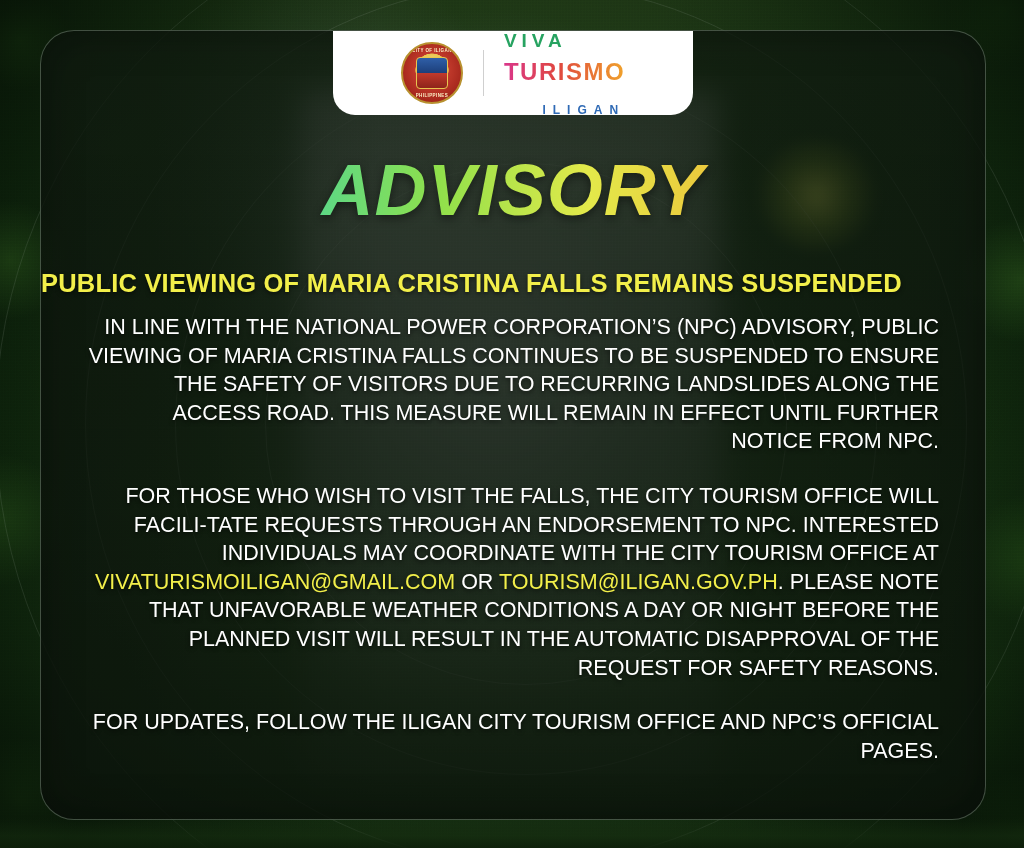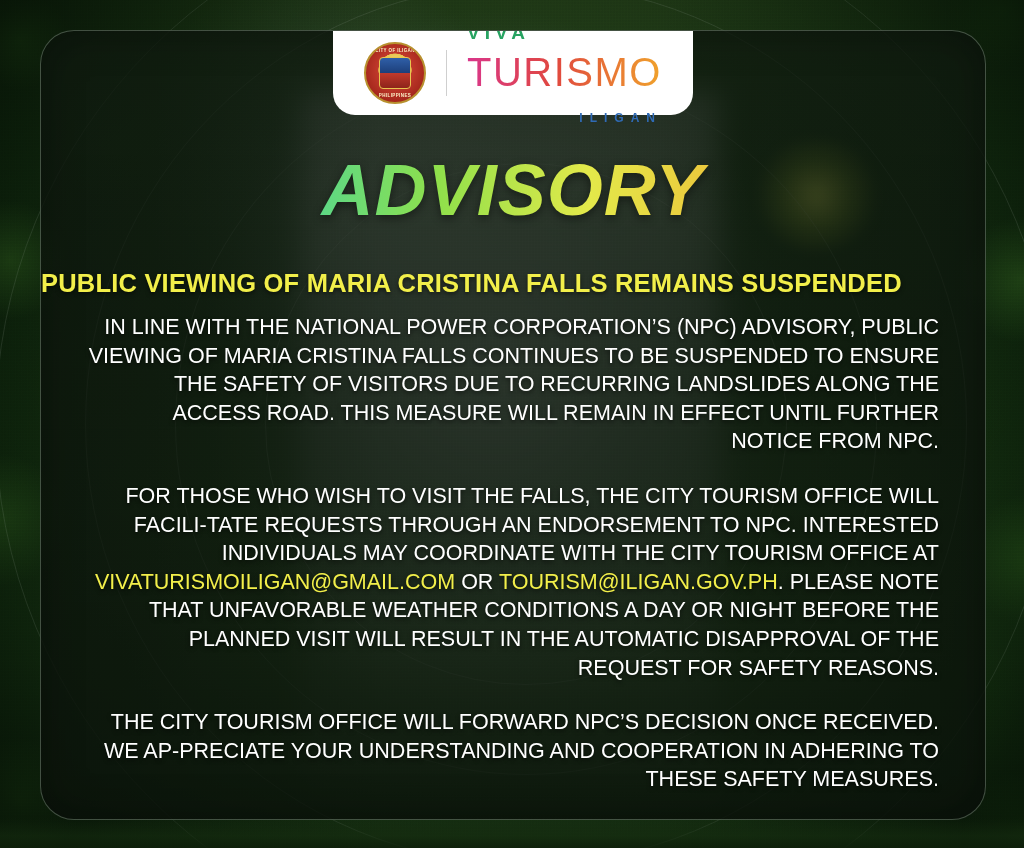--- a/index.html
+++ b/index.html
@@ -163,22 +163,22 @@
     flex-direction: column;
     line-height: 1;
   }
   .viva .v1 {
     font-size: 19px;
     font-weight: bold;
     letter-spacing: 5px;
     color: #27a361;
   }
   .viva .v2 {
-    font-size: 40px;
-    font-weight: normal;
+    font-size: 24px;
+    font-weight: bold;
     letter-spacing: 1.5px;
     margin-top: 10px;
     background: linear-gradient(90deg, #d9368a 0%, #e0483f 45%, #f0a22b 100%);
     -webkit-background-clip: text;
     background-clip: text;
     color: transparent;
   }
   .viva .v3 {
     font-size: 12px;
     font-weight: bold;
@@ -284,21 +284,20 @@
 
     <div class="advisory">ADVISORY</div>
 
     <div class="subhead">PUBLIC VIEWING OF MARIA CRISTINA FALLS REMAINS SUSPENDED</div>
 
     <div class="body-wrap">
       <p class="para">IN LINE WITH THE NATIONAL POWER CORPORATION’S (NPC) ADVISORY, PUBLIC VIEWING OF MARIA CRISTINA FALLS CONTINUES TO BE SUSPENDED TO ENSURE THE SAFETY OF VISITORS DUE TO RECURRING LANDSLIDES ALONG THE ACCESS ROAD. THIS MEASURE WILL REMAIN IN EFFECT UNTIL FURTHER NOTICE FROM NPC.</p>
 
       <p class="para"><span>FOR THOSE WHO WISH TO VISIT THE FALLS, THE CITY TOURISM OFFICE WILL FACILI-TATE REQUESTS THROUGH AN ENDORSEMENT TO NPC. INTERESTED INDIVIDUALS MAY COORDINATE WITH THE CITY TOURISM OFFICE AT </span><span class="hl">VIVATURISMOILIGAN@GMAIL.COM</span><span> OR </span><span class="hl">TOURISM@ILIGAN.GOV.PH</span><span>. PLEASE NOTE THAT UNFAVORABLE WEATHER CONDITIONS A DAY OR NIGHT BEFORE THE PLANNED VISIT WILL RESULT IN THE AUTOMATIC DISAPPROVAL OF THE REQUEST FOR SAFETY REASONS.</span></p>
 
-      <p class="para">THE CITY TOURISM OFFICE WILL FORWARD NPC’S DECISION ONCE RECEIVED. WE AP-PRECIATE YOUR UNDERSTANDING AND COOPERATION IN ADHERING TO THESE SAFETY MEASURES.</p>
 
       <p class="para last">FOR UPDATES, FOLLOW THE ILIGAN CITY TOURISM OFFICE AND NPC’S OFFICIAL PAGES.</p>
     </div>
 
   </div>
 
   <div class="bottom-strip"></div>
 </div>
 
 </body></html>

